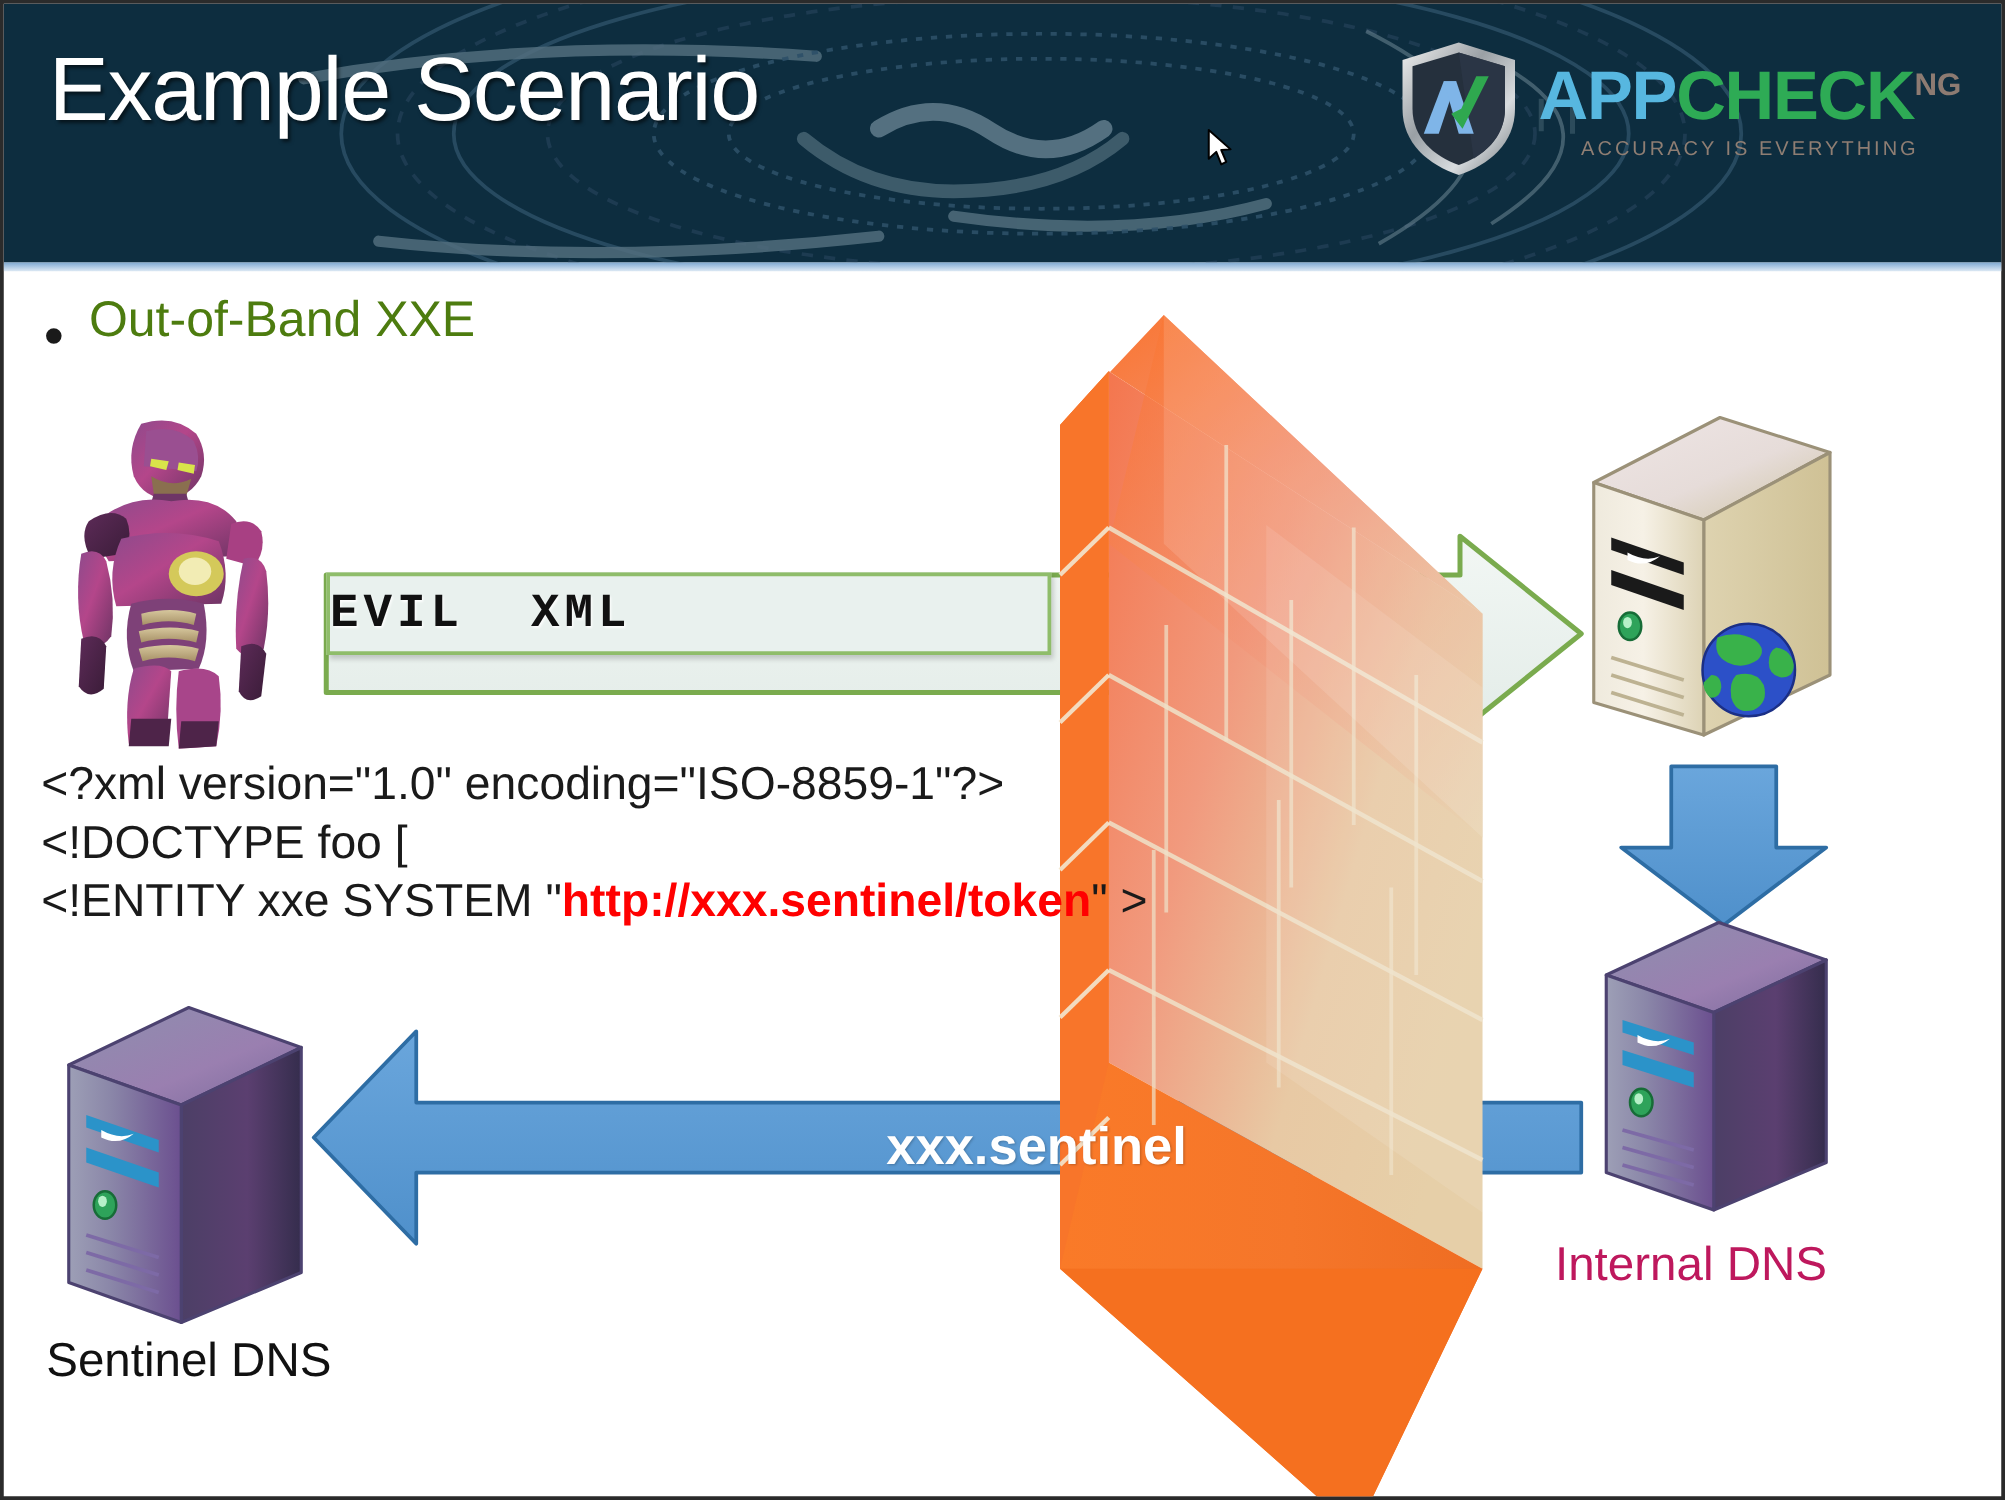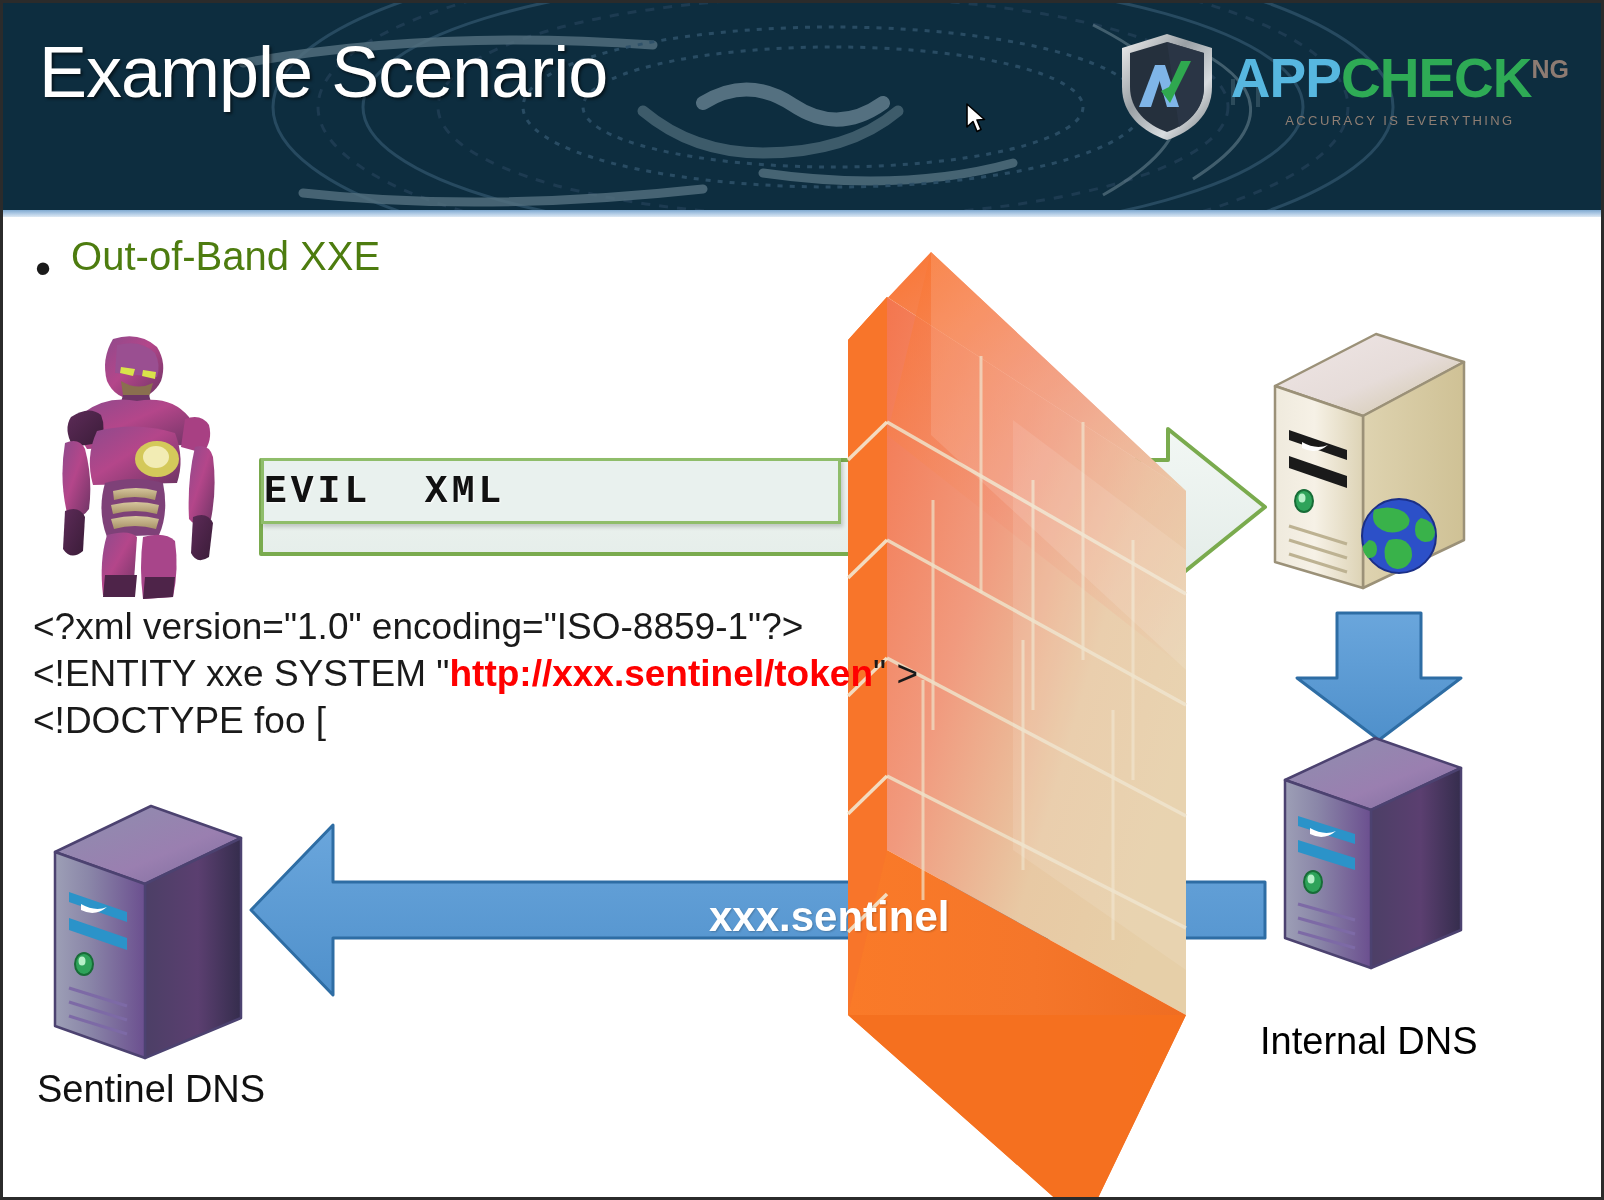--- a/index.html
+++ b/index.html
@@ -94,21 +94,21 @@
   .logo-check{ color: #2eab55; }
   .logo-ng {
     font-size: 25px;
     color: #8d7b72;
     font-weight: 700;
     vertical-align: super;
     letter-spacing: 0px;
   }
   .logo-tagline {
     margin-top: 7px;
-    font-size: 13px;
+    font-size: 16px;
     letter-spacing: 2.4px;
     color: #8f7e73;
     font-weight: 400;
     text-align: center;
     white-space: nowrap;
     font-family: "Liberation Sans", sans-serif;
   }
 
   
   .cursor {
@@ -210,27 +210,26 @@
     top: 1065px;
     font-size: 38px;
     color: #111111;
     font-weight: 400;
     white-space: nowrap;
     font-family: "Liberation Sans", sans-serif;
   }
   .lbl-internal-dns {
     position: absolute;
     left: 1241px;
-    top: 1017px;
+    top: 988px;
     font-size: 38px;
-    color: #000000;
+    color: #be185d;
     font-weight: 400;
     white-space: nowrap;
     font-family: "Liberation Sans", sans-serif;
-    margin-left: 16px;
   }
   .lbl-arrow-text {
     position: absolute;
     left: 706px;
     top: 890px;
     font-size: 42px;
     font-weight: 700;
     color: #ffffff;
     white-space: nowrap;
     text-shadow: 1px 1px 2px rgba(0,0,0,0.22);
@@ -552,21 +551,21 @@
     <path d="M70 244 l32 0 l-2 22 l-32 0 z" fill="#4e2449"></path>
     <path d="M110 246 l30 0 l-2 20 l-30 2 z" fill="#4e2449"></path>
   </svg>
 
   <div class="evil-box">
     <span class="evil-label">EVIL  XML</span>
   </div>
 
   <div class="xml-block">
     <div>&lt;?xml version="1.0" encoding="ISO-8859-1"?&gt;</div>
+    <div>&lt;!DOCTYPE foo [</div>
     <div><span>&lt;!ENTITY xxe SYSTEM "</span><span class="url">http://xxx.sentinel/token</span><span>" &gt;</span></div>
-    <div>&lt;!DOCTYPE foo [</div>
   </div>
 
   <div class="lbl-arrow-text">xxx.sentinel</div>
   <div class="lbl-sentinel-dns">Sentinel DNS</div>
   <div class="lbl-internal-dns">Internal DNS</div>
 
 </div>
 
 </body></html>

